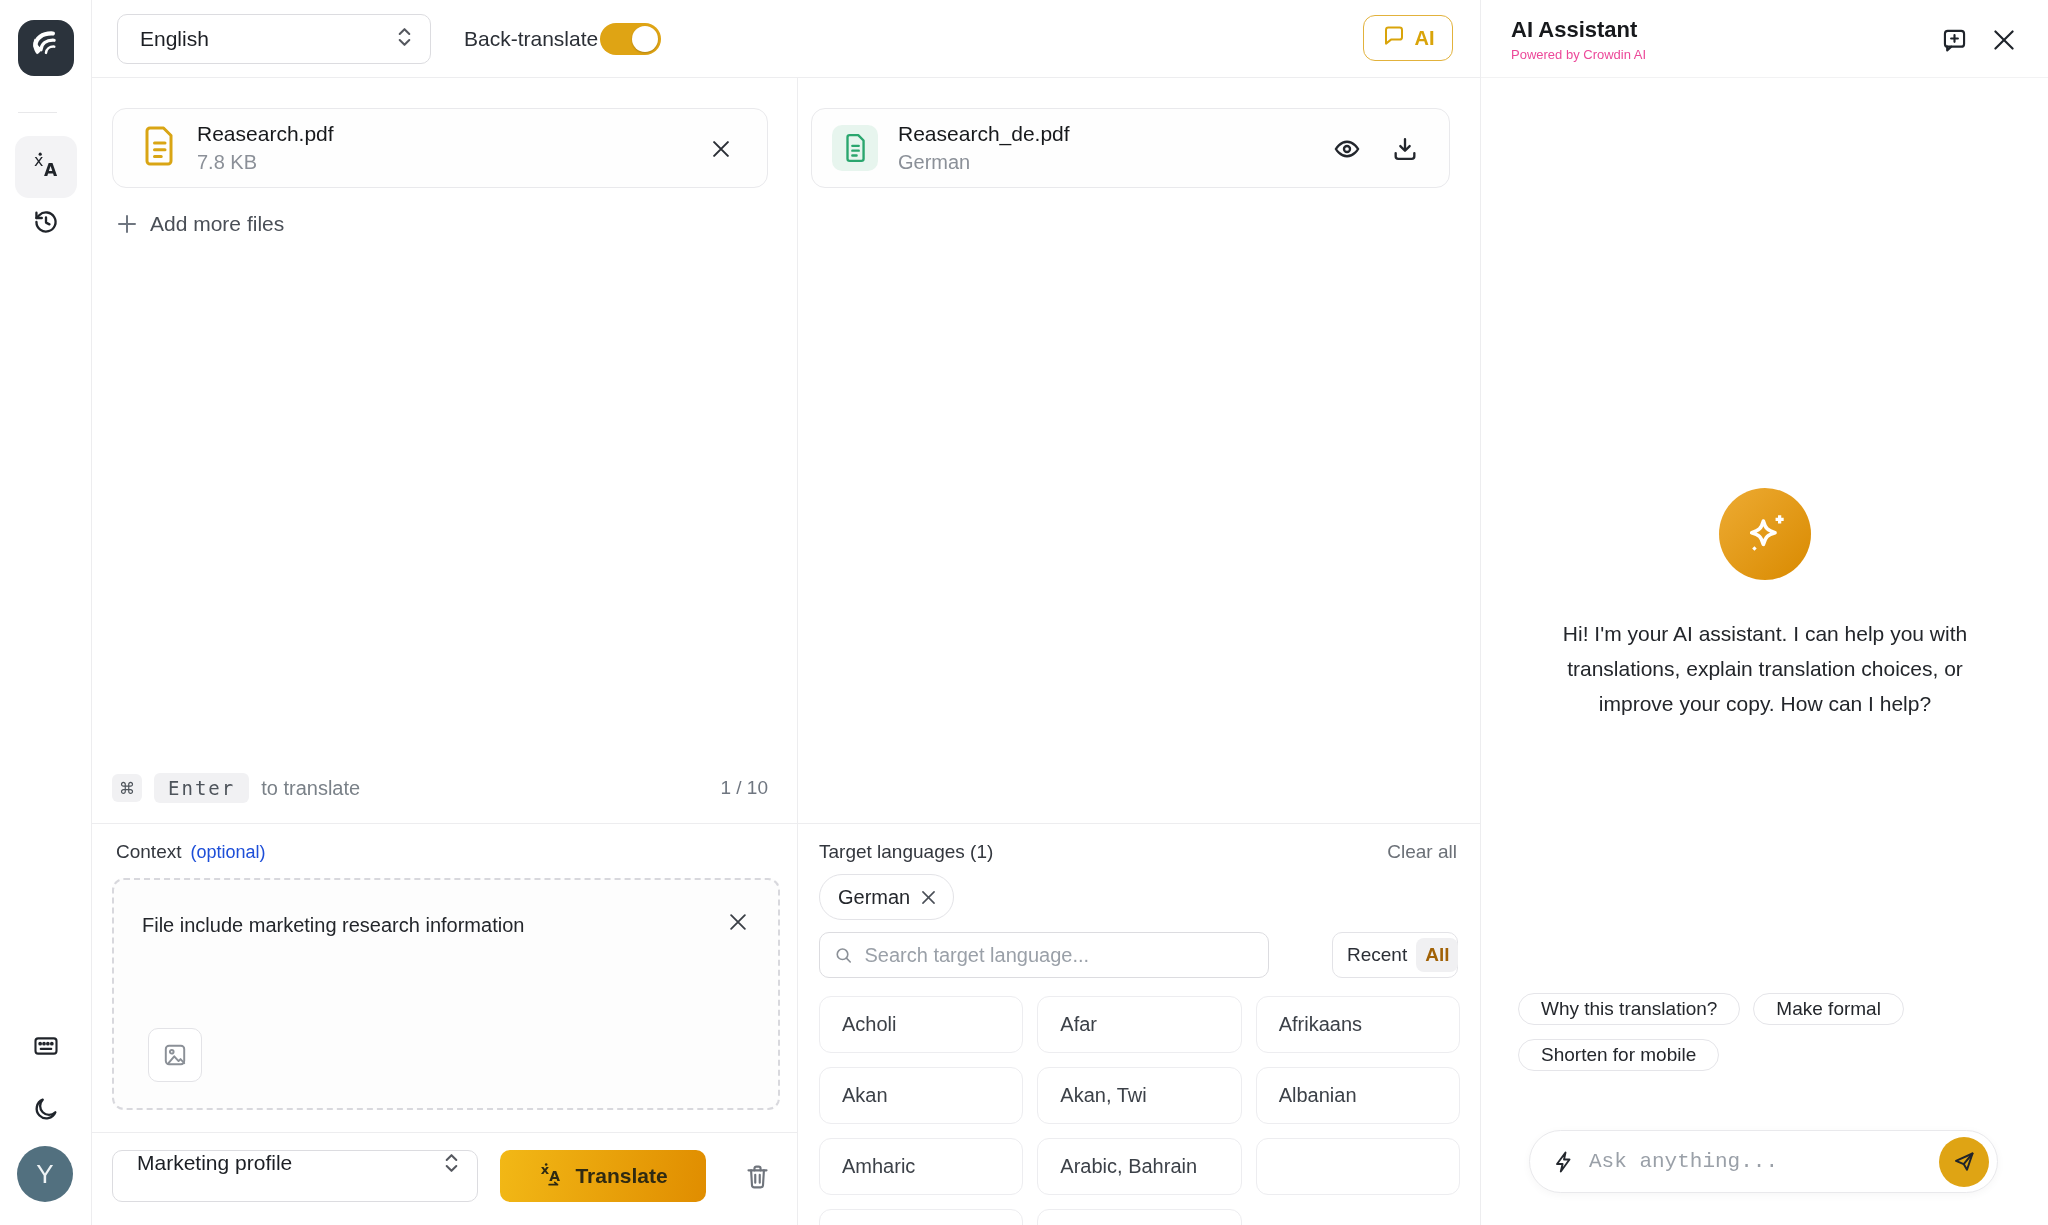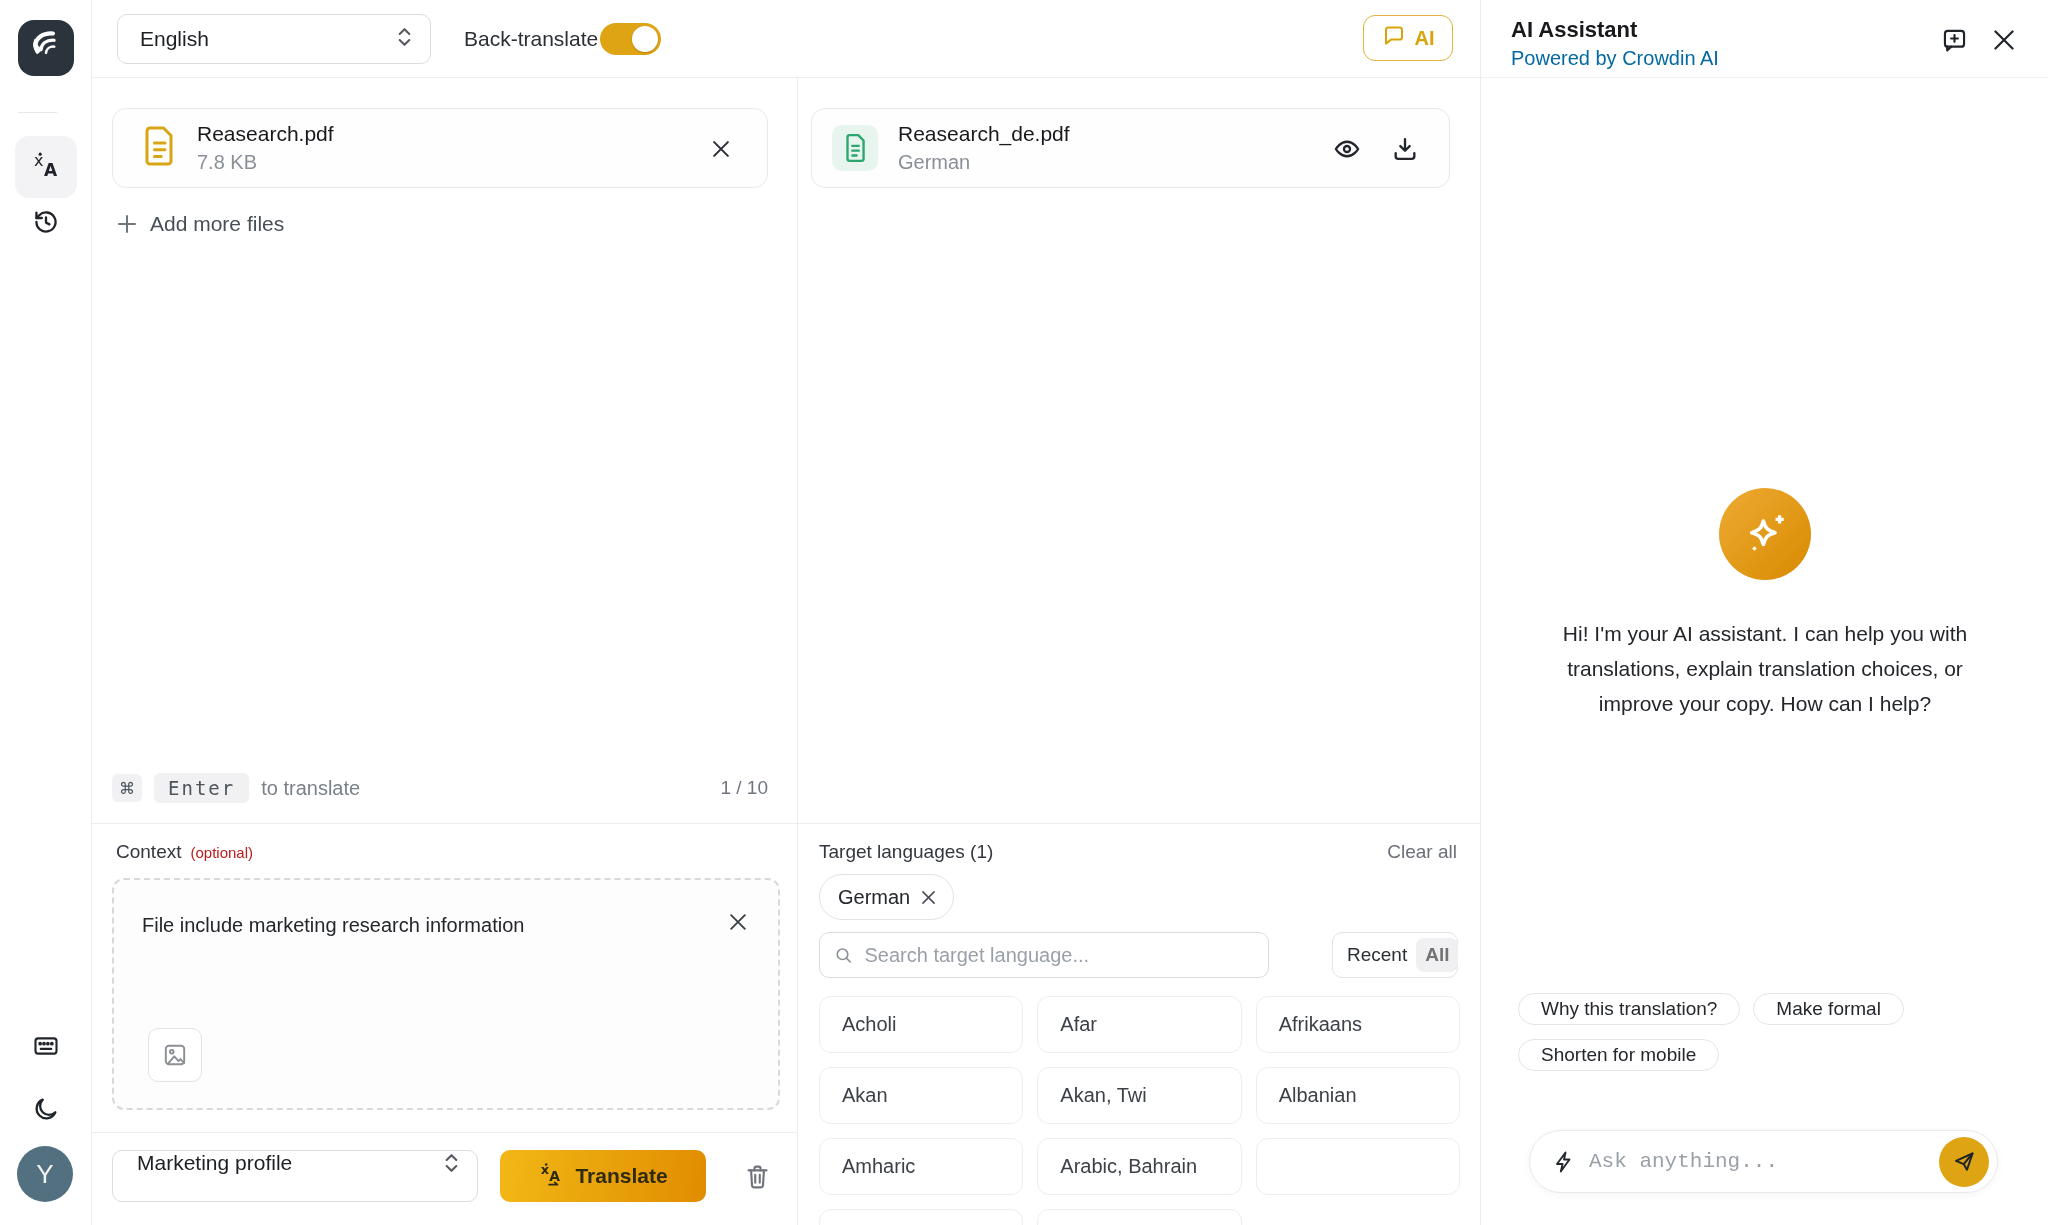--- a/index.html
+++ b/index.html
@@ -55,21 +55,21 @@
 
   .shortcut-row { position:absolute; left:20px; top:694px; width:656px; height:32px; display:flex; align-items:center; gap:12px; }
   .kbd { background:#f1f1f3; border-radius:6px; color:#4e545b; display:flex; align-items:center; justify-content:center; }
   .kbd.cmd { width:30px; height:28px; font-size:16px; }
   .kbd.enter { height:30px; padding:0 14px; font-family:"DejaVu Sans Mono", monospace; font-size:19px; letter-spacing:2px; }
   .shortcut-row .suffix { font-size:20px; color:#7a8188; }
   .shortcut-row .counter { margin-left:auto; font-size:19px; color:#6f7680; }
 
   .section-label { position:absolute; top:763px; display:flex; align-items:center; gap:9px; }
   .section-label .t1 { font-size:19px; color:#33373e; }
-  .section-label .t2 { font-size:15px; color:#b91c1c; }
+  .section-label .t2 { font-size:18px; color:#1d4ed8; }
   .clear-all { position:absolute; right:23px; top:763px; font-size:19px; color:#6b7077; cursor:pointer; }
 
   .context-box { position:absolute; left:20px; top:800px; width:668px; height:232px; border:2px dashed #d8d8dd; border-radius:12px; background:#fdfdfd; }
   .context-text { position:absolute; left:28px; top:34px; font-size:20px; color:#23262b; width:540px; }
   .ctx-close { position:absolute; right:32px; top:34px; cursor:pointer; }
   .img-btn { position:absolute; left:34px; bottom:26px; width:54px; height:54px; border:1.5px solid #e3e3e7; border-radius:10px;
     background:#fff; display:flex; align-items:center; justify-content:center; cursor:pointer; }
 
   .profile-select { position:absolute; left:20px; top:1072px; width:366px; height:52px; border:1px solid #dcdce0; border-radius:10px;
     display:flex; padding:0 18px 0 24px; cursor:pointer; }
@@ -85,32 +85,32 @@
   .chip-german .name { font-size:20px; color:#24272c; }
 
   .search-box { position:absolute; left:727px; top:854px; width:450px; height:46px; border:1px solid #dcdce0; border-radius:10px;
     display:flex; align-items:center; padding:0 14px; gap:11px; background:#fff; }
   .search-box input { border:none; outline:none; font-size:20px; color:#2a2e34; width:100%; font-family:inherit; }
   .search-box input::placeholder { color:#9aa0a8; }
 
   .seg { position:absolute; left:1240px; top:854px; width:126px; height:46px; border:1px solid #e3e3e7; border-radius:10px;
     display:flex; align-items:center; padding:0 5px; background:#fff; }
   .seg .opt { font-size:19px; color:#2b2f36; padding:6px 9px; border-radius:8px; cursor:pointer; }
-  .seg .opt.active { background:#f0f0f2; font-weight:bold; color:#737373; }
+  .seg .opt.active { background:#f0f0f2; font-weight:bold; color:#a16207; }
 
   .lang-grid { position:absolute; left:727px; top:918px; width:641px; display:grid; grid-template-columns:repeat(3,1fr);
     gap:14px; grid-auto-rows:57px; }
   .lang-cell { border:1.5px solid #ededf0; border-radius:12px; display:flex; align-items:center; padding-left:22px;
     font-size:20px; color:#3c4148; background:#fff; cursor:pointer; }
 
   
   #assistant { position:absolute; left:1480px; top:0; width:568px; height:1225px; border-left:1px solid #ededef; background:#fff; }
   .as-header { position:absolute; left:0; top:0; width:568px; height:78px; border-bottom:1px solid #f2f2f3; }
   .as-title { position:absolute; left:30px; top:17px; font-size:22px; font-weight:bold; color:#17191c; }
-  .as-sub { position:absolute; left:30px; top:47px; font-size:20px; color:#0369a1; }
+  .as-sub { position:absolute; left:30px; top:47px; font-size:13px; color:#ec4899; }
   .as-chatplus { position:absolute; right:80px; top:25px; width:30px; height:30px; }
   .as-close { position:absolute; right:30px; top:25px; width:30px; height:30px; }
   .as-circle { position:absolute; left:238px; top:488px; width:92px; height:92px; border-radius:50%;
     background:linear-gradient(135deg,#edab33 0%,#d98a00 100%); display:flex; align-items:center; justify-content:center; }
   .as-greeting { position:absolute; left:49px; top:616px; width:470px; text-align:center; font-size:21px; line-height:35px; color:#23262b; }
   .as-chips { position:absolute; left:37px; top:993px; width:440px; display:flex; flex-wrap:wrap; column-gap:13px; row-gap:14px; }
   .as-chip { height:31px; border:1.5px solid #e5e5e9; border-radius:22px; display:inline-flex; align-items:center;
     padding:15px 22px; font-size:19px; color:#24272c; background:#fff; cursor:pointer; }
   .as-input { position:absolute; left:48px; top:1130px; width:469px; height:63px; border:1.5px solid #e9e9ec; border-radius:32px;
     background:#fff; box-shadow:0 2px 8px rgba(0,0,0,0.04); display:flex; align-items:center; padding:0 8px 0 22px; gap:13px; }

